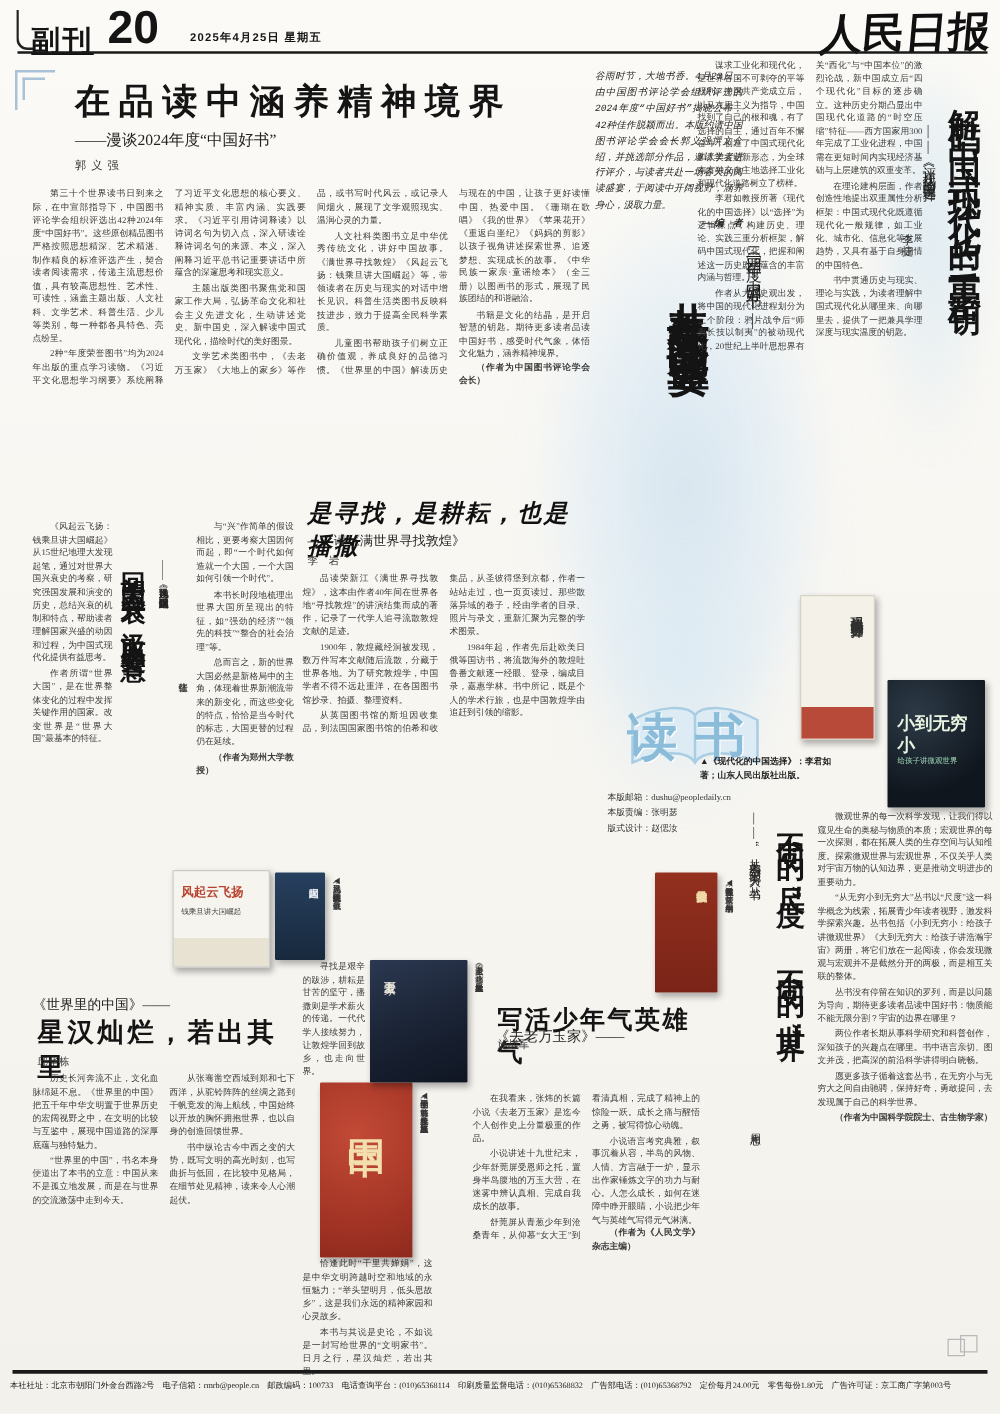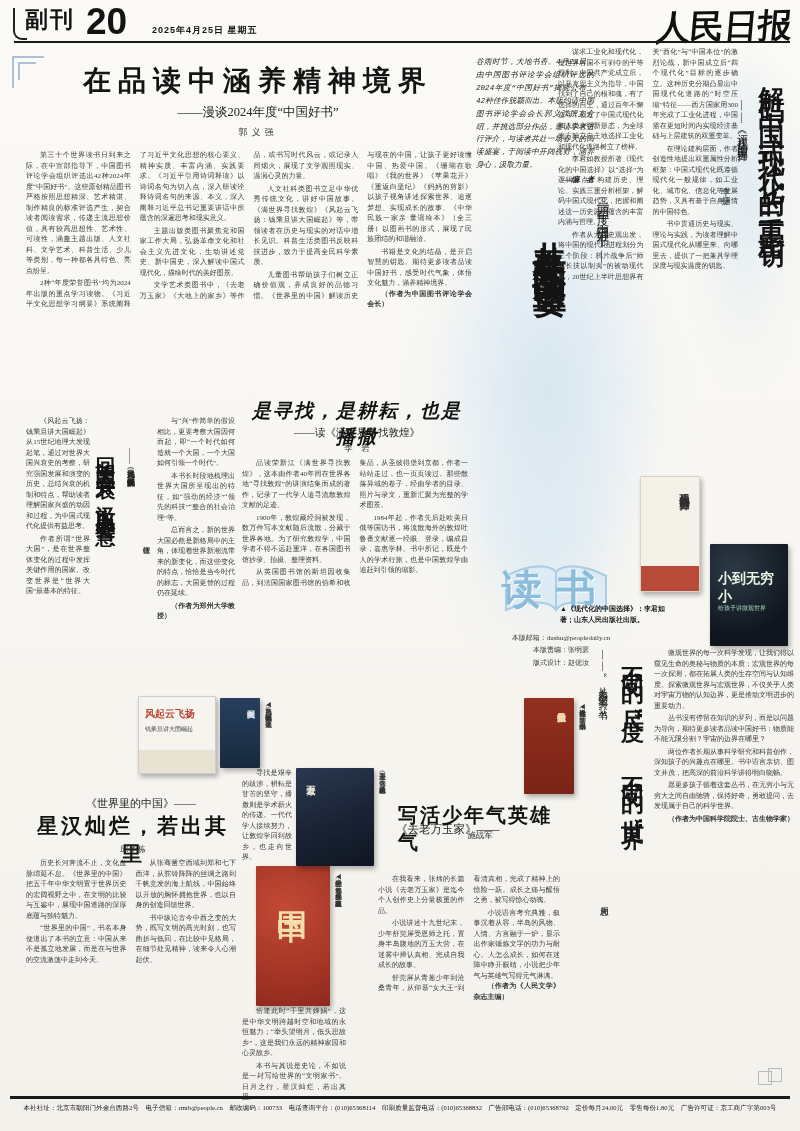--- a/index.html
+++ b/index.html
@@ -7,37 +7,37 @@
        background:linear-gradient(180deg,#fbfaf6 0%,#f7f5f0 60%,#f3f1ec 100%);
        font-family:"Liberation Serif",serif;color:#2b2b2b;}
   .abs{position:absolute;}
   .vert{writing-mode:vertical-rl;}
   .hl{font-family:"Liberation Sans",sans-serif;font-weight:bold;color:#141414;}
   .bt{font-size:7px;line-height:1.5;text-align:justify;color:#3a3a3a;}
   .bt p{margin:0 0 2px;text-indent:14px;}
   .bt p.attrib{font-weight:bold;}
   .cols2{column-count:2;column-gap:9px;}
   .cols4{column-count:4;column-gap:9px;}
-  .center{text-align:center;}
+  .center{}
   .wash{position:absolute;border-radius:50%;filter:blur(16px);}
   .cover{position:absolute;box-shadow:2px 3px 5px rgba(0,0,0,.30);border-radius:1px;}
   .cap{font-size:6.6px;line-height:1.45;color:#333;}
   .capb{font-size:7px;line-height:1.5;color:#222;font-weight:bold;}
   .rule{position:absolute;background:#1a1a1a;}
   .deco{position:absolute;border:2px solid #a9c2d8;}
 </style>
 </head>
 <body>
 
 <div class="wash" style="left:430px;top:160px;width:235px;height:420px;background:radial-gradient(ellipse at 50% 55%, #cfe2ef 0%, #e4eef5 45%, rgba(244,247,249,0) 75%);opacity:.8;"></div>
 <div class="wash" style="left:690px;top:60px;width:110px;height:320px;background:radial-gradient(ellipse at 50% 40%, #d5e6f1 0%, rgba(244,247,249,0) 70%);opacity:.8;"></div>
 <div class="wash" style="left:455px;top:430px;width:180px;height:230px;background:radial-gradient(ellipse at 50% 50%, #d9e9f2 0%, rgba(244,247,249,0) 72%);opacity:.75;"></div>
 
 <div class="abs" style="left:13px;top:8px;width:12px;height:30px;border-left:2.5px solid #222;border-bottom:2.5px solid #222;border-bottom-left-radius:9px;"></div>
-<div class="abs hl" style="left:25px;top:4px;font-size:23px;letter-spacing:2px;">副刊</div>
+<div class="abs hl" style="left:25px;top:17px;font-size:23px;letter-spacing:2px;text-decoration:underline;">副刊</div>
 <div class="abs hl" style="left:86px;top:1px;font-size:37px;">20</div>
 <div class="abs hl" style="left:152px;top:24px;font-size:9px;letter-spacing:1px;">2025年4月25日  星期五</div>
 <div class="abs" style="left:642px;top:4px;width:150px;font-size:34px;font-weight:bold;font-family:'DejaVu Serif',serif;transform:skewX(-6deg) rotate(-1deg);color:#101010;text-align:right;">人民日报</div>
 <div class="rule" style="left:14px;top:41px;width:776px;height:1.5px;"></div>
 
 <div class="deco" style="left:12px;top:56px;width:30px;height:30px;border-right:none;border-bottom:none;">
   <div style="position:absolute;left:4px;top:4px;width:16px;height:16px;border-left:2px solid #a9c2d8;border-top:2px solid #a9c2d8;"></div>
 </div>
 <div class="abs hl center" style="left:60px;top:62px;width:396px;font-size:28px;letter-spacing:7px;">在品读中涵养精神境界</div>
 <div class="abs center" style="left:60px;top:104px;width:396px;font-size:12.5px;color:#222;">——漫谈2024年度“中国好书”</div>
@@ -98,20 +98,21 @@
   <div style="position:absolute;left:8px;top:60px;width:64px;font-size:6px;color:#9fd6b8;">给孩子讲微观世界</div>
 </div>
 <div class="abs capb" style="left:560px;top:604px;width:106px;">▲《现代化的中国选择》：李君如著；山东人民出版社出版。</div>
 
 <div class="abs vert" style="left:596px;top:650px;height:240px;font-size:9.5px;letter-spacing:2px;color:#222;">——“从无穷小到无穷大”丛书</div>
 <div class="abs vert" style="left:599px;top:900px;height:40px;font-size:8.5px;color:#333;">周忠和</div>
 <div class="abs vert hl" style="left:618px;top:648px;height:420px;font-size:23px;letter-spacing:8px;">不同的“尺度”　不同的“世界”</div>
 <div class="abs bt" style="left:654px;top:648px;width:140px;height:436px;">
   <div>
       <p>微观世界的每一次科学发现，让我们得以窥见生命的奥秘与物质的本质；宏观世界的每一次探测，都在拓展人类的生存空间与认知维度。探索微观世界与宏观世界，不仅关乎人类对宇宙万物的认知边界，更是推动文明进步的重要动力。</p>
+      <p>“从无穷小到无穷大”丛书以“尺度”这一科学概念为线索，拓展青少年读者视野，激发科学探索兴趣。丛书包括《小到无穷小：给孩子讲微观世界》《大到无穷大：给孩子讲浩瀚宇宙》两册，将它们放在一起阅读，你会发现微观与宏观并不是截然分开的两极，而是相互关联的整体。</p>
       <p>丛书没有停留在知识的罗列，而是以问题为导向，期待更多读者品读中国好书：物质能不能无限分割？宇宙的边界在哪里？</p>
       <p>两位作者长期从事科学研究和科普创作，深知孩子的兴趣点在哪里。书中语言亲切、图文并茂，把高深的前沿科学讲得明白晓畅。</p>
       <p>愿更多孩子循着这套丛书，在无穷小与无穷大之间自由驰骋，保持好奇，勇敢提问，去发现属于自己的科学世界。</p>
     </div>
   <p class="attrib">（作者为中国科学院院士、古生物学家）</p>
 </div>
 
 <div class="cover" style="left:524px;top:698px;width:50px;height:96px;background:linear-gradient(180deg,#93301f,#7a2417);">
   <div class="vert" style="position:absolute;right:6px;top:8px;height:80px;font-size:8.5px;color:#f0d9a8;font-weight:bold;">满世界寻找敦煌</div>
 </div>
@@ -137,21 +138,21 @@
 
 <div class="cover" style="left:138px;top:696px;width:76px;height:76px;background:linear-gradient(180deg,#f6f4ee 70%,#e8e2d2 70%);border:1px solid #ccc;">
   <div style="position:absolute;left:6px;top:10px;width:64px;font-size:10px;font-weight:bold;color:#b8432f;">风起云飞扬</div>
   <div style="position:absolute;left:6px;top:28px;width:64px;font-size:6px;color:#444;">钱乘旦讲大国崛起</div>
 </div>
 <div class="cover" style="left:220px;top:698px;width:40px;height:70px;background:linear-gradient(180deg,#27405e,#18293d);">
   <div class="vert" style="position:absolute;right:5px;top:6px;height:58px;font-size:8px;color:#e9eef4;">大国崛起</div>
 </div>
 <div class="abs vert cap" style="left:264px;top:696px;height:88px;">◀《风起云飞扬：钱乘旦讲大国崛起》：钱乘旦著。</div>
 
-<div class="abs" style="left:26px;top:796px;width:170px;font-size:11px;color:#222;text-align:right;">《世界里的中国》——</div>
+<div class="abs" style="left:26px;top:796px;width:170px;font-size:11px;color:#222;">《世界里的中国》——</div>
 <div class="abs hl center" style="left:30px;top:812px;width:206px;font-size:21px;letter-spacing:3px;">星汉灿烂，若出其里</div>
 <div class="abs center" style="left:30px;top:844px;width:206px;font-size:8.5px;color:#333;">邱华栋</div>
 <div class="abs bt cols2" style="left:26px;top:858px;width:210px;height:230px;">
   <div>
       <p>历史长河奔流不止，文化血脉绵延不息。《世界里的中国》把五千年中华文明置于世界历史的宏阔视野之中，在文明的比较与互鉴中，展现中国道路的深厚底蕴与独特魅力。</p>
       <p>“世界里的中国”，书名本身便道出了本书的立意：中国从来不是孤立地发展，而是在与世界的交流激荡中走到今天。</p>
       <p>从张骞凿空西域到郑和七下西洋，从驼铃阵阵的丝绸之路到千帆竞发的海上航线，中国始终以开放的胸怀拥抱世界，也以自身的创造回馈世界。</p>
       <p>书中纵论古今中西之变的大势，既写文明的高光时刻，也写曲折与低回，在比较中见格局，在细节处见精神，读来令人心潮起伏。</p>
     </div>
 </div>

